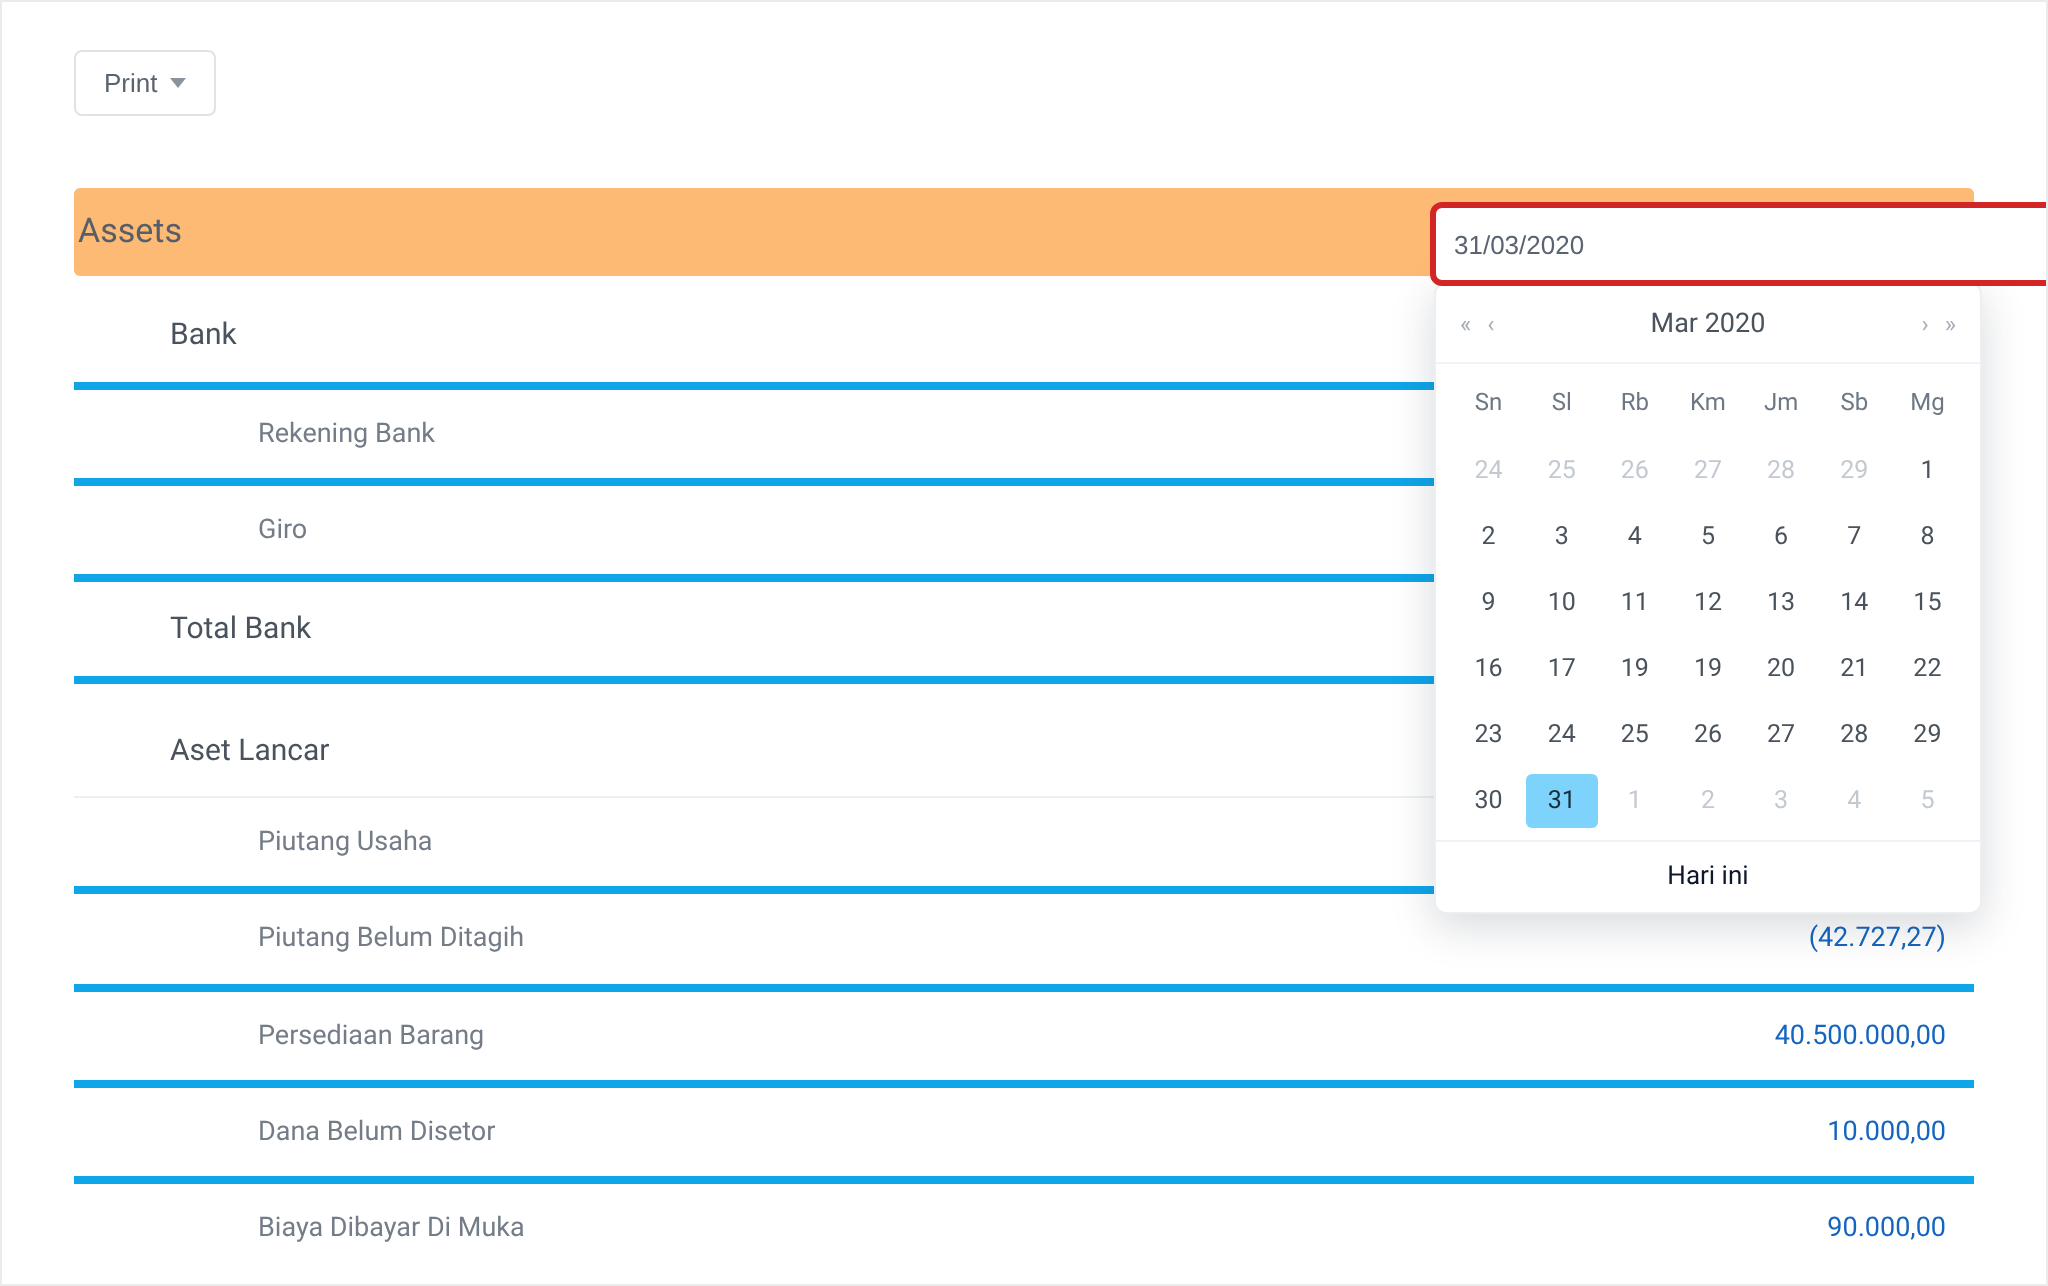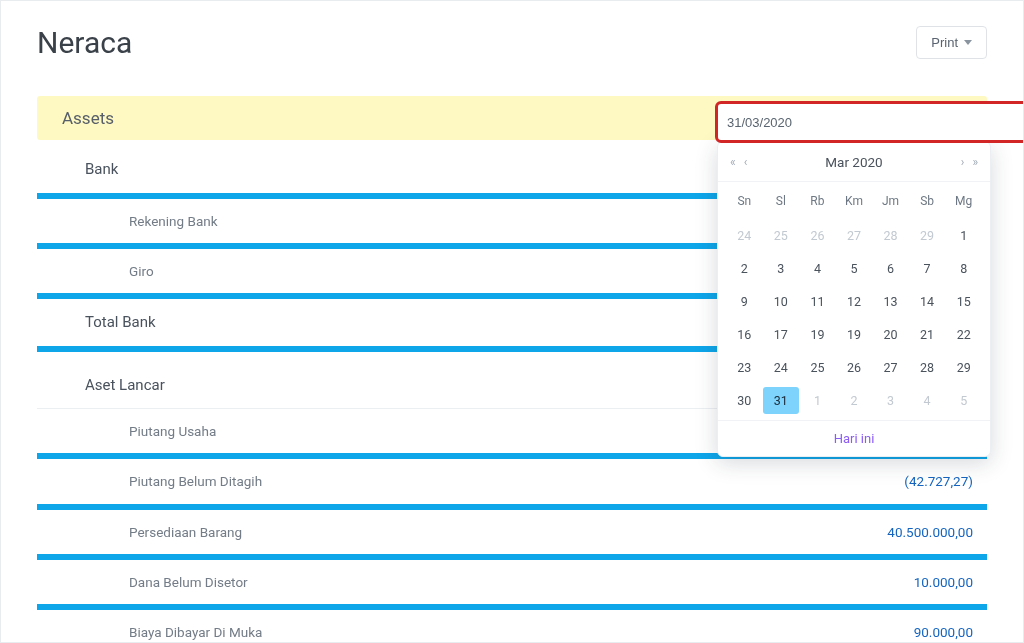--- a/index.html
+++ b/index.html
@@ -41,29 +41,29 @@
     gap: 6px;
     cursor: pointer;
   }
   .chev-down {
     display:inline-block; width:0;height:0;
     border-left:4px solid transparent;
     border-right:4px solid transparent;
     border-top:5px solid #8a94a0;
   }
   .section-band {
-    background: #fef9c3;
+    background: #fdba74;
     color: #565e69;
-    padding: 12px 25px;
+    padding: 12px 2px;
     font-size: 17px;
     border-radius: 3px;
     margin-bottom: 6px;
   }
   .row {
-    border-bottom: 6px solid #0ea5e9;
+    border-bottom: 4px solid #0ea5e9;
     padding: 12px 14px;
     display: flex;
     justify-content: space-between;
     font-size: 14px;
     color: #555e69;
     line-height: 1.5;
   }
   .row.lvl1 { padding-left: 48px; font-size: 15px; color:#49525d; }
   .row.lvl2 { padding-left: 92px; font-size: 13.5px; color:#737c87; }
   .row.lvl1 .left, .row.lvl2 .left { }
@@ -140,31 +140,30 @@
     cursor: pointer;
   }
   .dp-cell.oth { color: #c2c9d1; }
   .dp-cell.cur { color: #4a525c; }
   .dp-cell.sel { background: #7dd3fc; color: #1a2b3a; }
   .dp-foot {
     text-align: center;
     padding-top: 10px;
     border-top: 1px solid #f0f2f5;
     margin-top: 4px;
-    color: #8b5cf6;
+    color: #0f172a;
     font-size: 13px;
     cursor: pointer;
   }
 </style>
 </head>
 <body>
 
 <div class="page">
   <div class="header-row">
-    <h1 class="page-title">Neraca</h1>
     <button class="print-btn">
       <span>Print</span>
       <span class="chev-down"></span>
     </button>
   </div>
 
   <div class="section-band">Assets</div>
 
   <div class="row lvl1">
     <span class="left">Bank</span>

